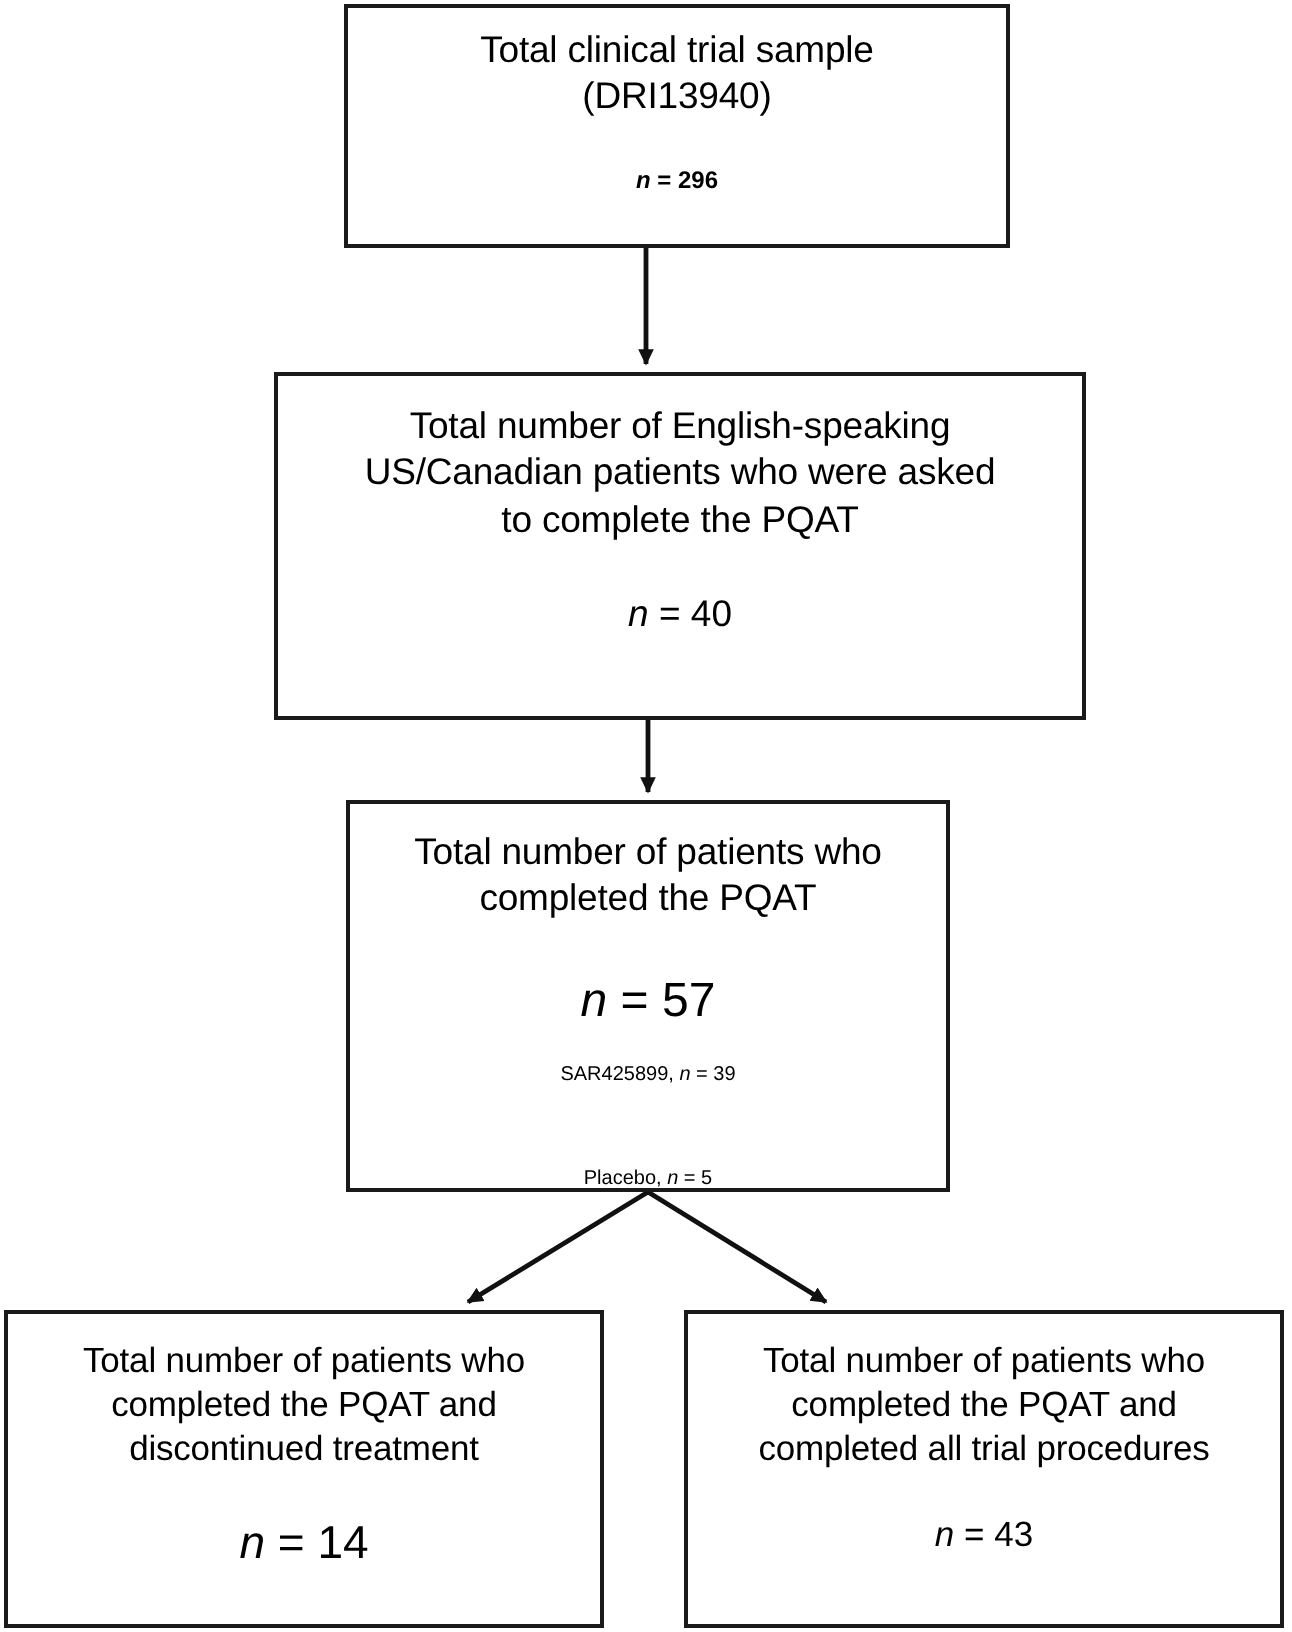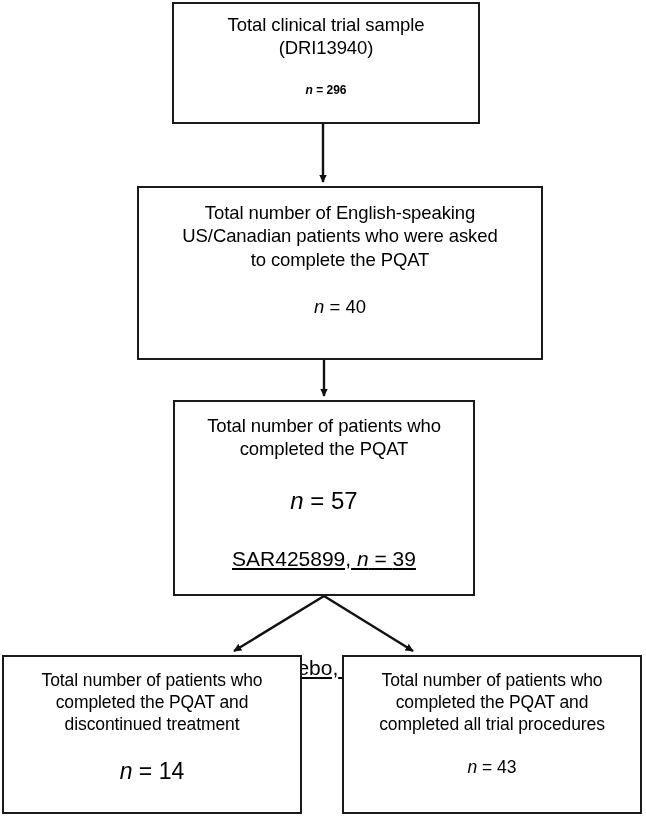--- a/index.html
+++ b/index.html
@@ -65,21 +65,21 @@
     text-align: center;
   }
   .sub-line .ital {
     font-style: italic;
   }
 
   
   #node-total-sample {
     left: 172px;
     top: 2px;
-    width: 308px;
+    width: 333px;
     height: 122px;
     padding-top: 9px;
   }
   #node-total-sample .node-title {
     font-size: 18.5px;
   }
   #node-total-sample .node-count {
     font-size: 12px;
     font-weight: bold;
     margin-top: 23px;
@@ -110,23 +110,22 @@
     padding-top: 12px;
   }
   #node-completed .node-title {
     font-size: 18.5px;
   }
   #node-completed .node-count {
     font-size: 24px;
     margin-top: 25px;
   }
   #node-completed .sub-lines {
-    font-size: 21px;
+    font-size: 10px;
     margin-top: 2px;
-    text-decoration: underline;
   }
 
   
   #node-discontinued {
     left: 2px;
     top: 655px;
     width: 300px;
     height: 159px;
     padding-top: 12px;
   }

